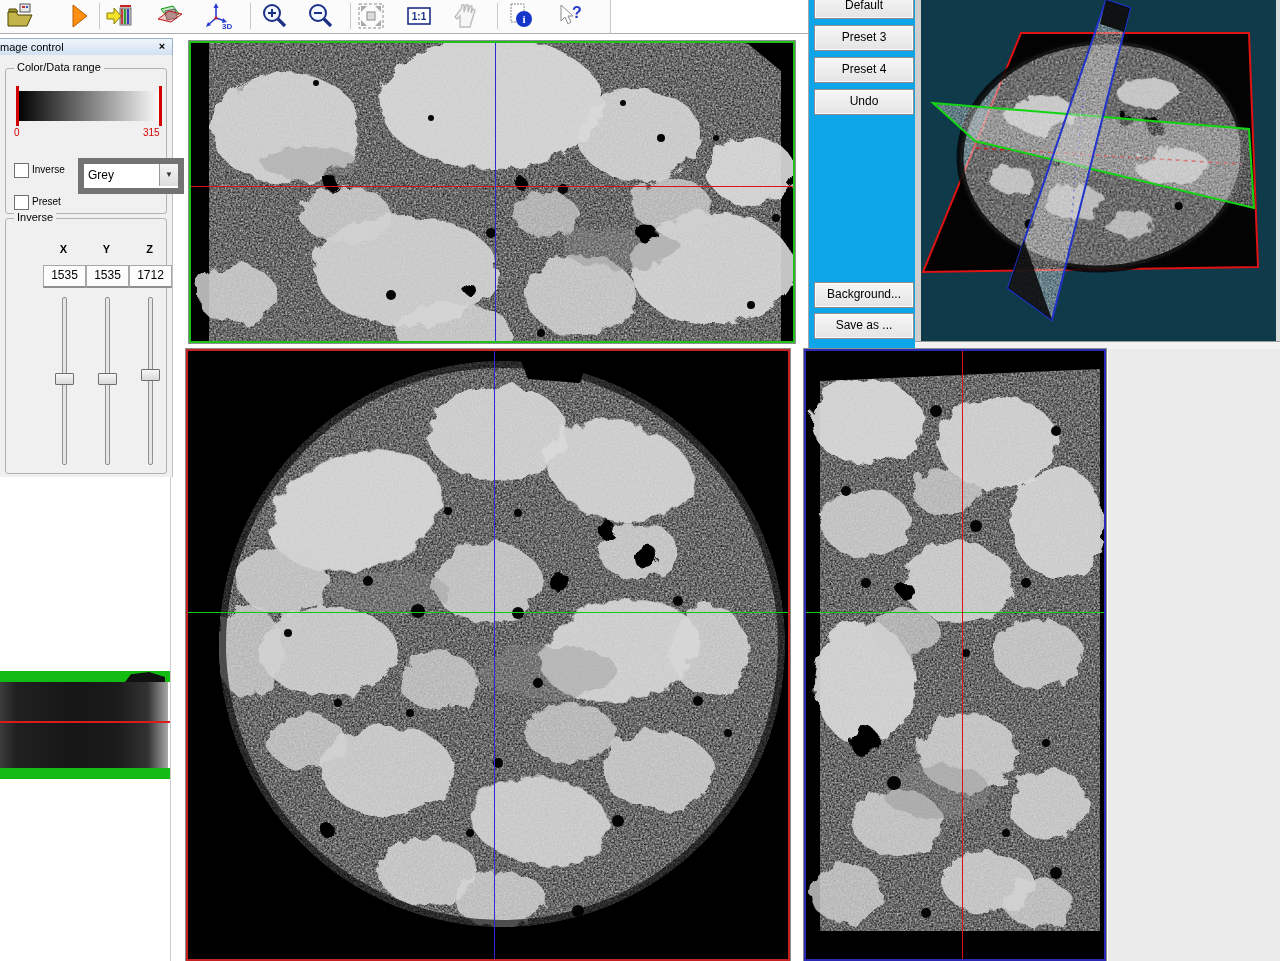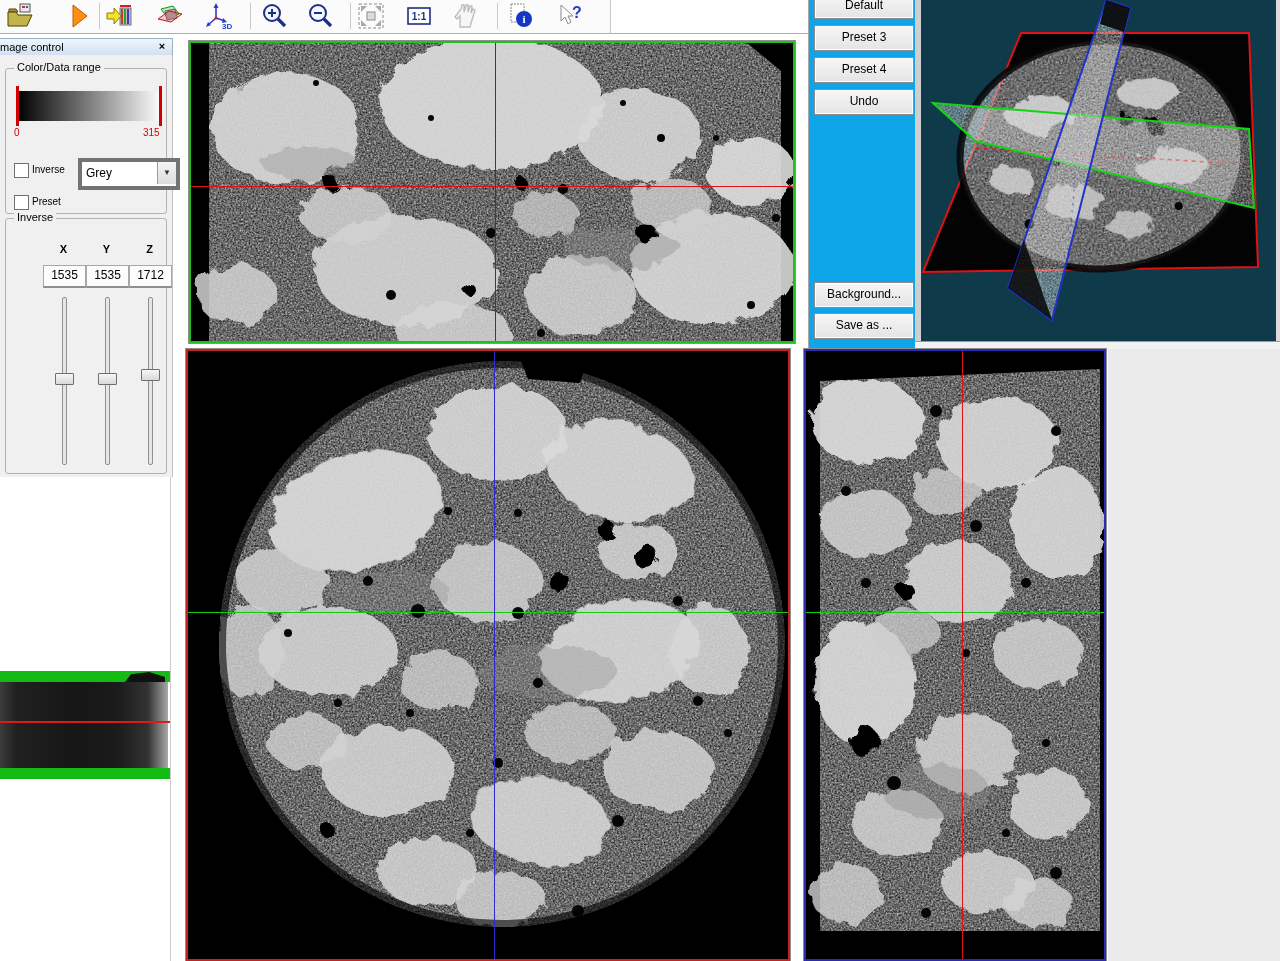--- a/index.html
+++ b/index.html
@@ -23,21 +23,21 @@
       border-right:1px solid #c2c2c2;}
   #left-col-edge{position:absolute;left:170px;top:477px;width:1px;height:484px;background:#cccccc;}
   .groupbox{position:absolute;border:1px solid #b2b2b2;border-radius:3px;}
   .grouplabel{position:absolute;top:-8px;left:8px;background:#f0f0f0;padding:0 3px;font-size:11px;}
   #gradientbar{position:absolute;left:12px;top:22px;width:144px;height:30px;
       background:linear-gradient(90deg,#000,#fff);}
   .rmark{position:absolute;top:17px;width:3px;height:40px;background:#d40000;}
   .rlabel{position:absolute;top:58px;color:#d40000;font-size:10px;}
   .checkbox{position:absolute;width:13px;height:13px;background:#fff;border:1px solid #707070;}
   .cblabel{position:absolute;font-size:10px;}
-  #combo{position:absolute;left:72px;top:89px;width:94px;height:24px;border:4px solid #737373;background:#fff;}
+  #combo{position:absolute;left:72px;top:89px;width:94px;height:24px;border:6px solid #737373;background:#fff;}
   #combo .val{position:absolute;left:4px;top:4px;font-size:12px;}
   #combo .dd{position:absolute;right:0;top:0;width:18px;height:22px;background:linear-gradient(#f4f4f4,#ddd);
       border-left:1px solid #9a9a9a;text-align:center;line-height:21px;font-size:8px;color:#333;}
   .axlbl{position:absolute;top:24px;width:41px;text-align:center;font-size:11px;font-weight:bold;}
   .valbox{position:absolute;top:46px;width:41px;height:20px;background:#fcfcfc;border:1px solid #a8a8a8;
       border-bottom:2px solid #8f8f8f;text-align:center;line-height:19px;font-size:12px;}
   .slider-track{position:absolute;top:78px;width:3px;height:166px;background:#e6e6e6;
       border:1px solid #909090;border-radius:2px;}
   .slider-range{position:absolute;top:78px;width:17px;height:156px;}
   .sthumb{position:absolute;left:0;width:17px;height:10px;background:linear-gradient(#f6f6f6,#d9d9d9);

